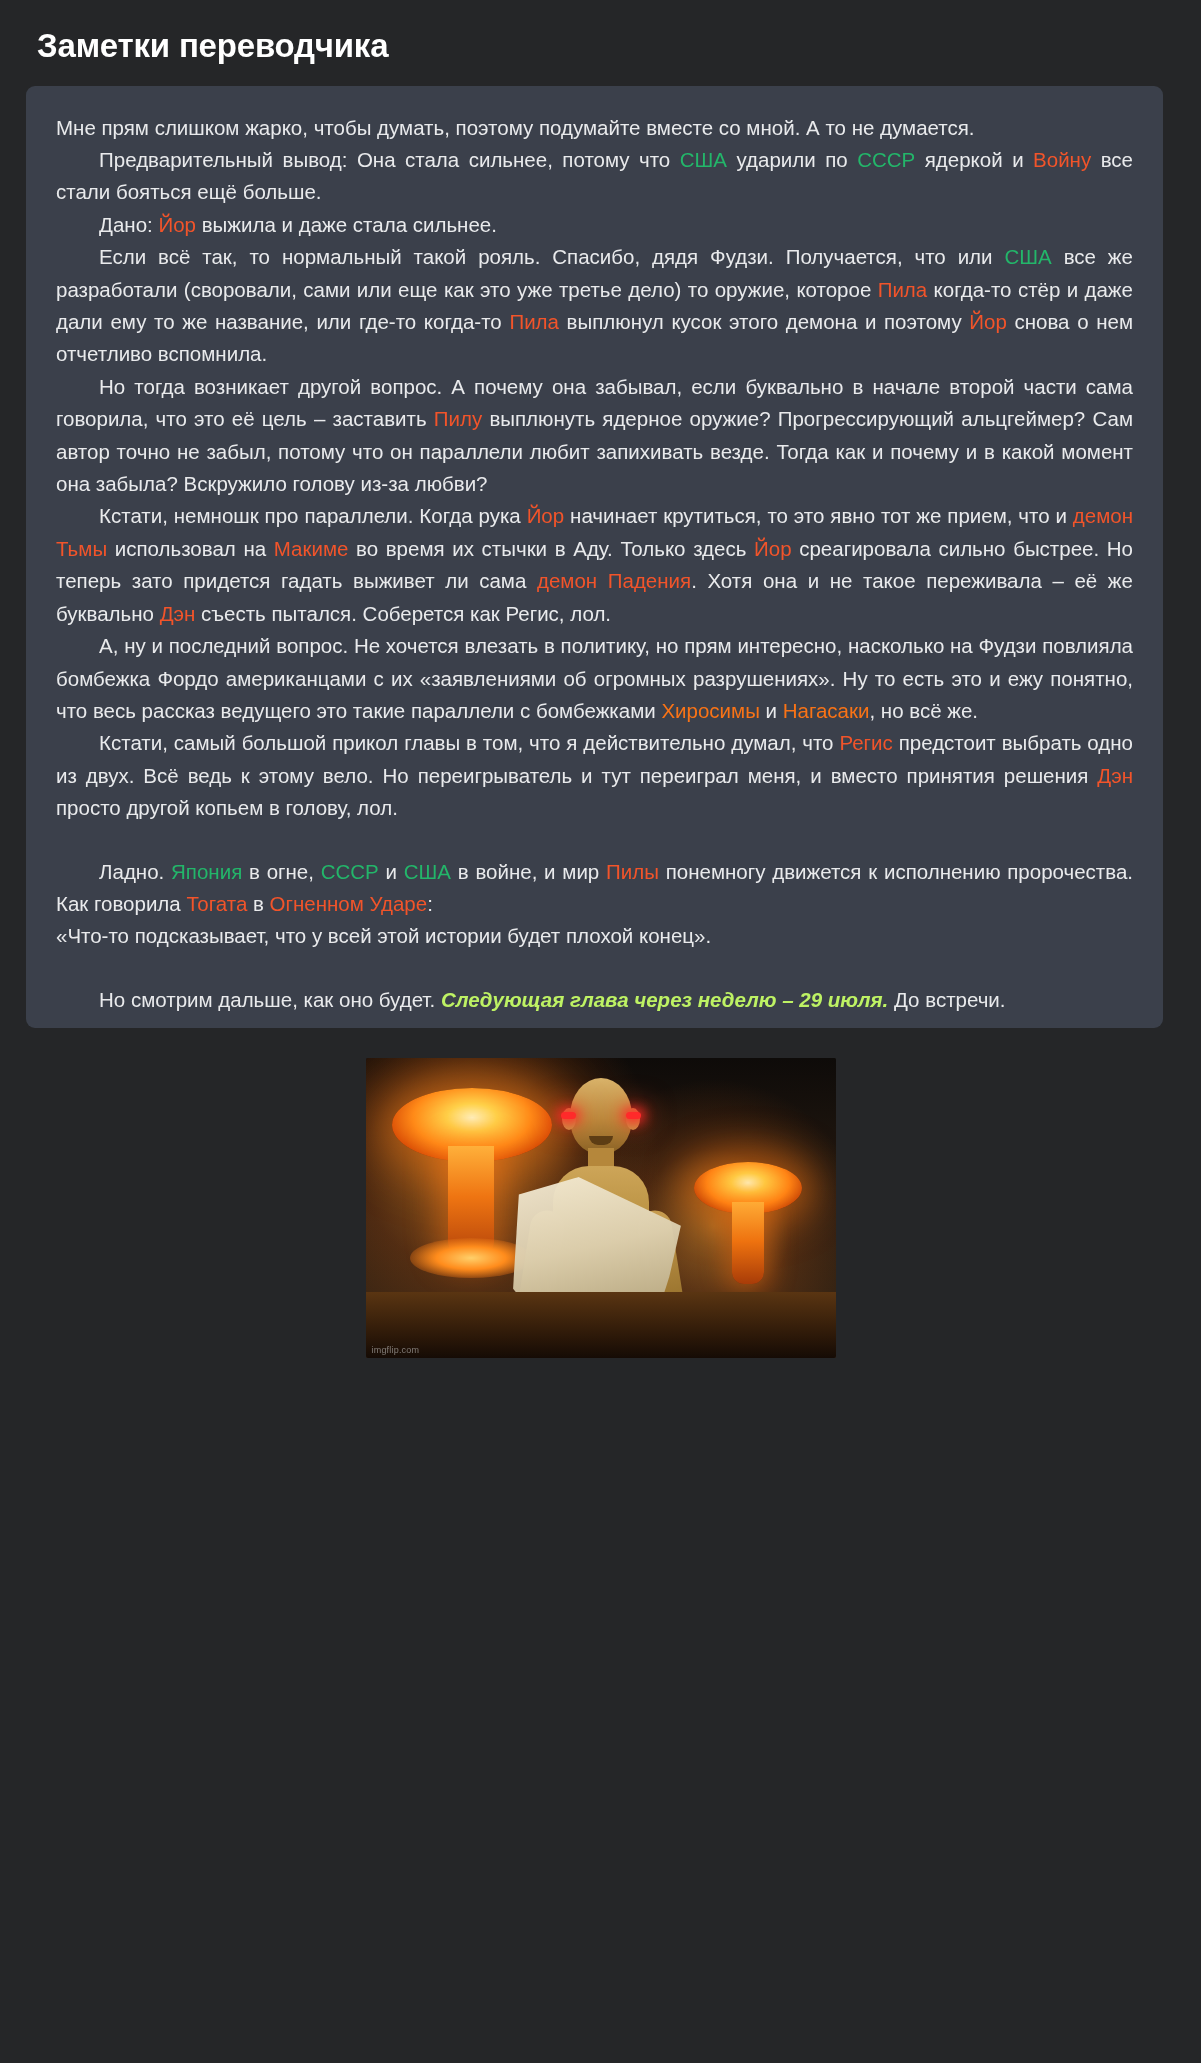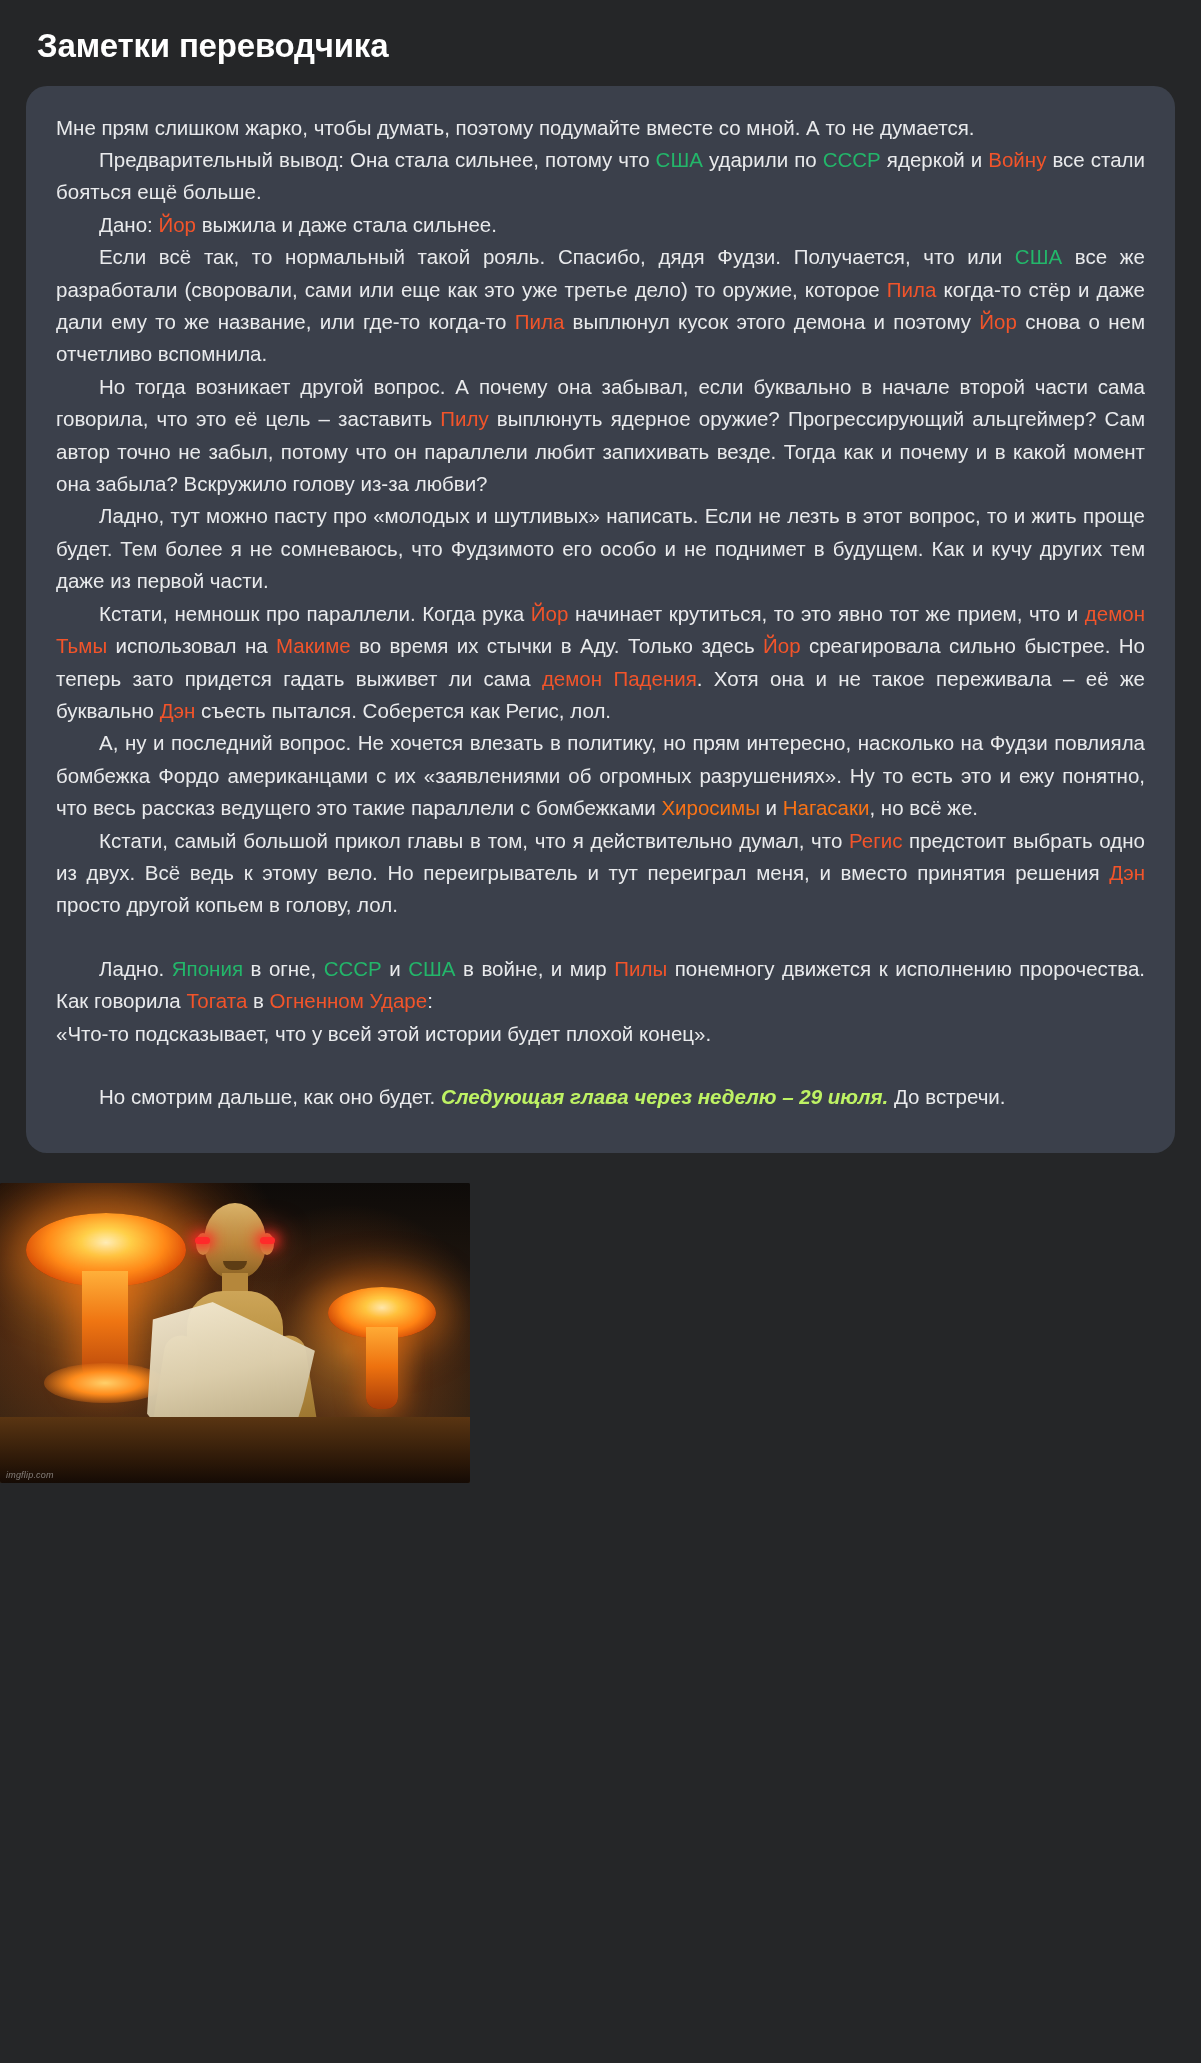--- a/index.html
+++ b/index.html
@@ -22,24 +22,24 @@
   .page-title {
     font-size: 33px;
     font-weight: 700;
     color: #ffffff;
     letter-spacing: -0.2px;
     padding: 26px 0 20px 37px;
     margin: 0;
     line-height: 1.2;
   }
   .notes-card {
-    margin: 0 26px 0 26px;
+    margin: 0 38px 0 26px;
     background: #3b404b;
-    border-radius: 21px;
-    padding: 26px 30px 40px 30px;
+    border-radius: 9px;
+    padding: 26px 30px 12px 30px;
   }
   .notes-card p {
     margin: 0;
     font-size: 20.5px;
     line-height: 32.4px;
     text-align: justify;
     text-justify: inter-word;
     color: #e9eaec;
     text-indent: 2.1em;
     hyphens: none;
@@ -47,21 +47,21 @@
   .notes-card p.no-indent { text-indent: 0; }
   .spacer-para { height: 31px; }
   .c-orange { color: #f2542a; }
   .c-green  { color: #23b66a; }
   .c-pink   { color: #f97316; }
   .c-yellow { color: #bef264; font-weight: 700; font-style: italic; }
   .quote-italic { }
   .figure-wrap {
     margin-top: 30px;
     display: flex;
-    font-style: italic;
+    justify-content: center;
   }
   .figure {
     width: 470px;
     height: 300px;
     border-radius: 2px;
     position: relative;
     overflow: hidden;
     background: linear-gradient(180deg, #120d0a 0%, #1b1410 40%, #221a12 100%);
   }
   
@@ -183,21 +183,20 @@
     <p class="no-indent"><span>Мне прям слишком жарко, чтобы думать, поэтому подумайте вместе со мной. А то не думается.</span></p>
 
     <p><span>Предварительный вывод: Она стала сильнее, потому что </span><span class="c-green">США</span><span> ударили по </span><span class="c-green">СССР</span><span> ядеркой и </span><span class="c-orange">Войну</span><span> все стали бояться ещё больше.</span></p>
 
     <p><span>Дано: </span><span class="c-orange">Йор</span><span> выжила и даже стала сильнее.</span></p>
 
     <p><span>Если всё так, то нормальный такой рояль. Спасибо, дядя Фудзи. Получается, что или </span><span class="c-green">США</span><span> все же разработали (своровали, сами или еще как это уже третье дело) то оружие, которое </span><span class="c-orange">Пила</span><span> когда-то стёр и даже дали ему то же название, или где-то когда-то </span><span class="c-orange">Пила</span><span> выплюнул кусок этого демона и поэтому </span><span class="c-orange">Йор</span><span> снова о нем отчетливо вспомнила.</span></p>
 
     <p><span>Но тогда возникает другой вопрос. А почему она забывал, если буквально в начале второй части сама говорила, что это её цель – заставить </span><span class="c-orange">Пилу</span><span> выплюнуть ядерное оружие? Прогрессирующий альцгеймер? Сам автор точно не забыл, потому что он параллели любит запихивать везде. Тогда как и почему и в какой момент она забыла? Вскружило голову из-за любви?</span></p>
 
-    <p><span>Ладно, тут можно пасту про «молодых и шутливых» написать. Если не лезть в этот вопрос, то и жить проще будет. Тем более я не сомневаюсь, что Фудзимото его особо и не поднимет в будущем. Как и кучу других тем даже из первой части.</span></p>
 
     <p><span>Кстати, немношк про параллели. Когда рука </span><span class="c-orange">Йор</span><span> начинает крутиться, то это явно тот же прием, что и </span><span class="c-orange">демон Тьмы</span><span> использовал на </span><span class="c-orange">Макиме</span><span> во время их стычки в Аду. Только здесь </span><span class="c-orange">Йор</span><span> среагировала сильно быстрее. Но теперь зато придется гадать выживет ли сама </span><span class="c-orange">демон Падения</span><span>. Хотя она и не такое переживала – её же буквально </span><span class="c-orange">Дэн</span><span> съесть пытался. Соберется как Регис, лол.</span></p>
 
     <p><span>А, ну и последний вопрос. Не хочется влезать в политику, но прям интересно, насколько на Фудзи повлияла бомбежка Фордо американцами с их «заявлениями об огромных разрушениях». Ну то есть это и ежу понятно, что весь рассказ ведущего это такие параллели с бомбежками </span><span class="c-pink">Хиросимы</span><span> и </span><span class="c-pink">Нагасаки</span><span>, но всё же.</span></p>
 
     <p><span>Кстати, самый большой прикол главы в том, что я действительно думал, что </span><span class="c-orange">Регис</span><span> предстоит выбрать одно из двух. Всё ведь к этому вело. Но переигрыватель и тут переиграл меня, и вместо принятия решения </span><span class="c-orange">Дэн</span><span> просто другой копьем в голову, лол.</span></p>
 
     <div class="spacer-para"></div>
 
     <p><span>Ладно. </span><span class="c-green">Япония</span><span> в огне, </span><span class="c-green">СССР</span><span> и </span><span class="c-green">США</span><span> в войне, и мир </span><span class="c-orange">Пилы</span><span> понемногу движется к исполнению пророчества. Как говорила </span><span class="c-orange">Тогата</span><span> в </span><span class="c-orange">Огненном Ударе</span><span>:</span></p>

